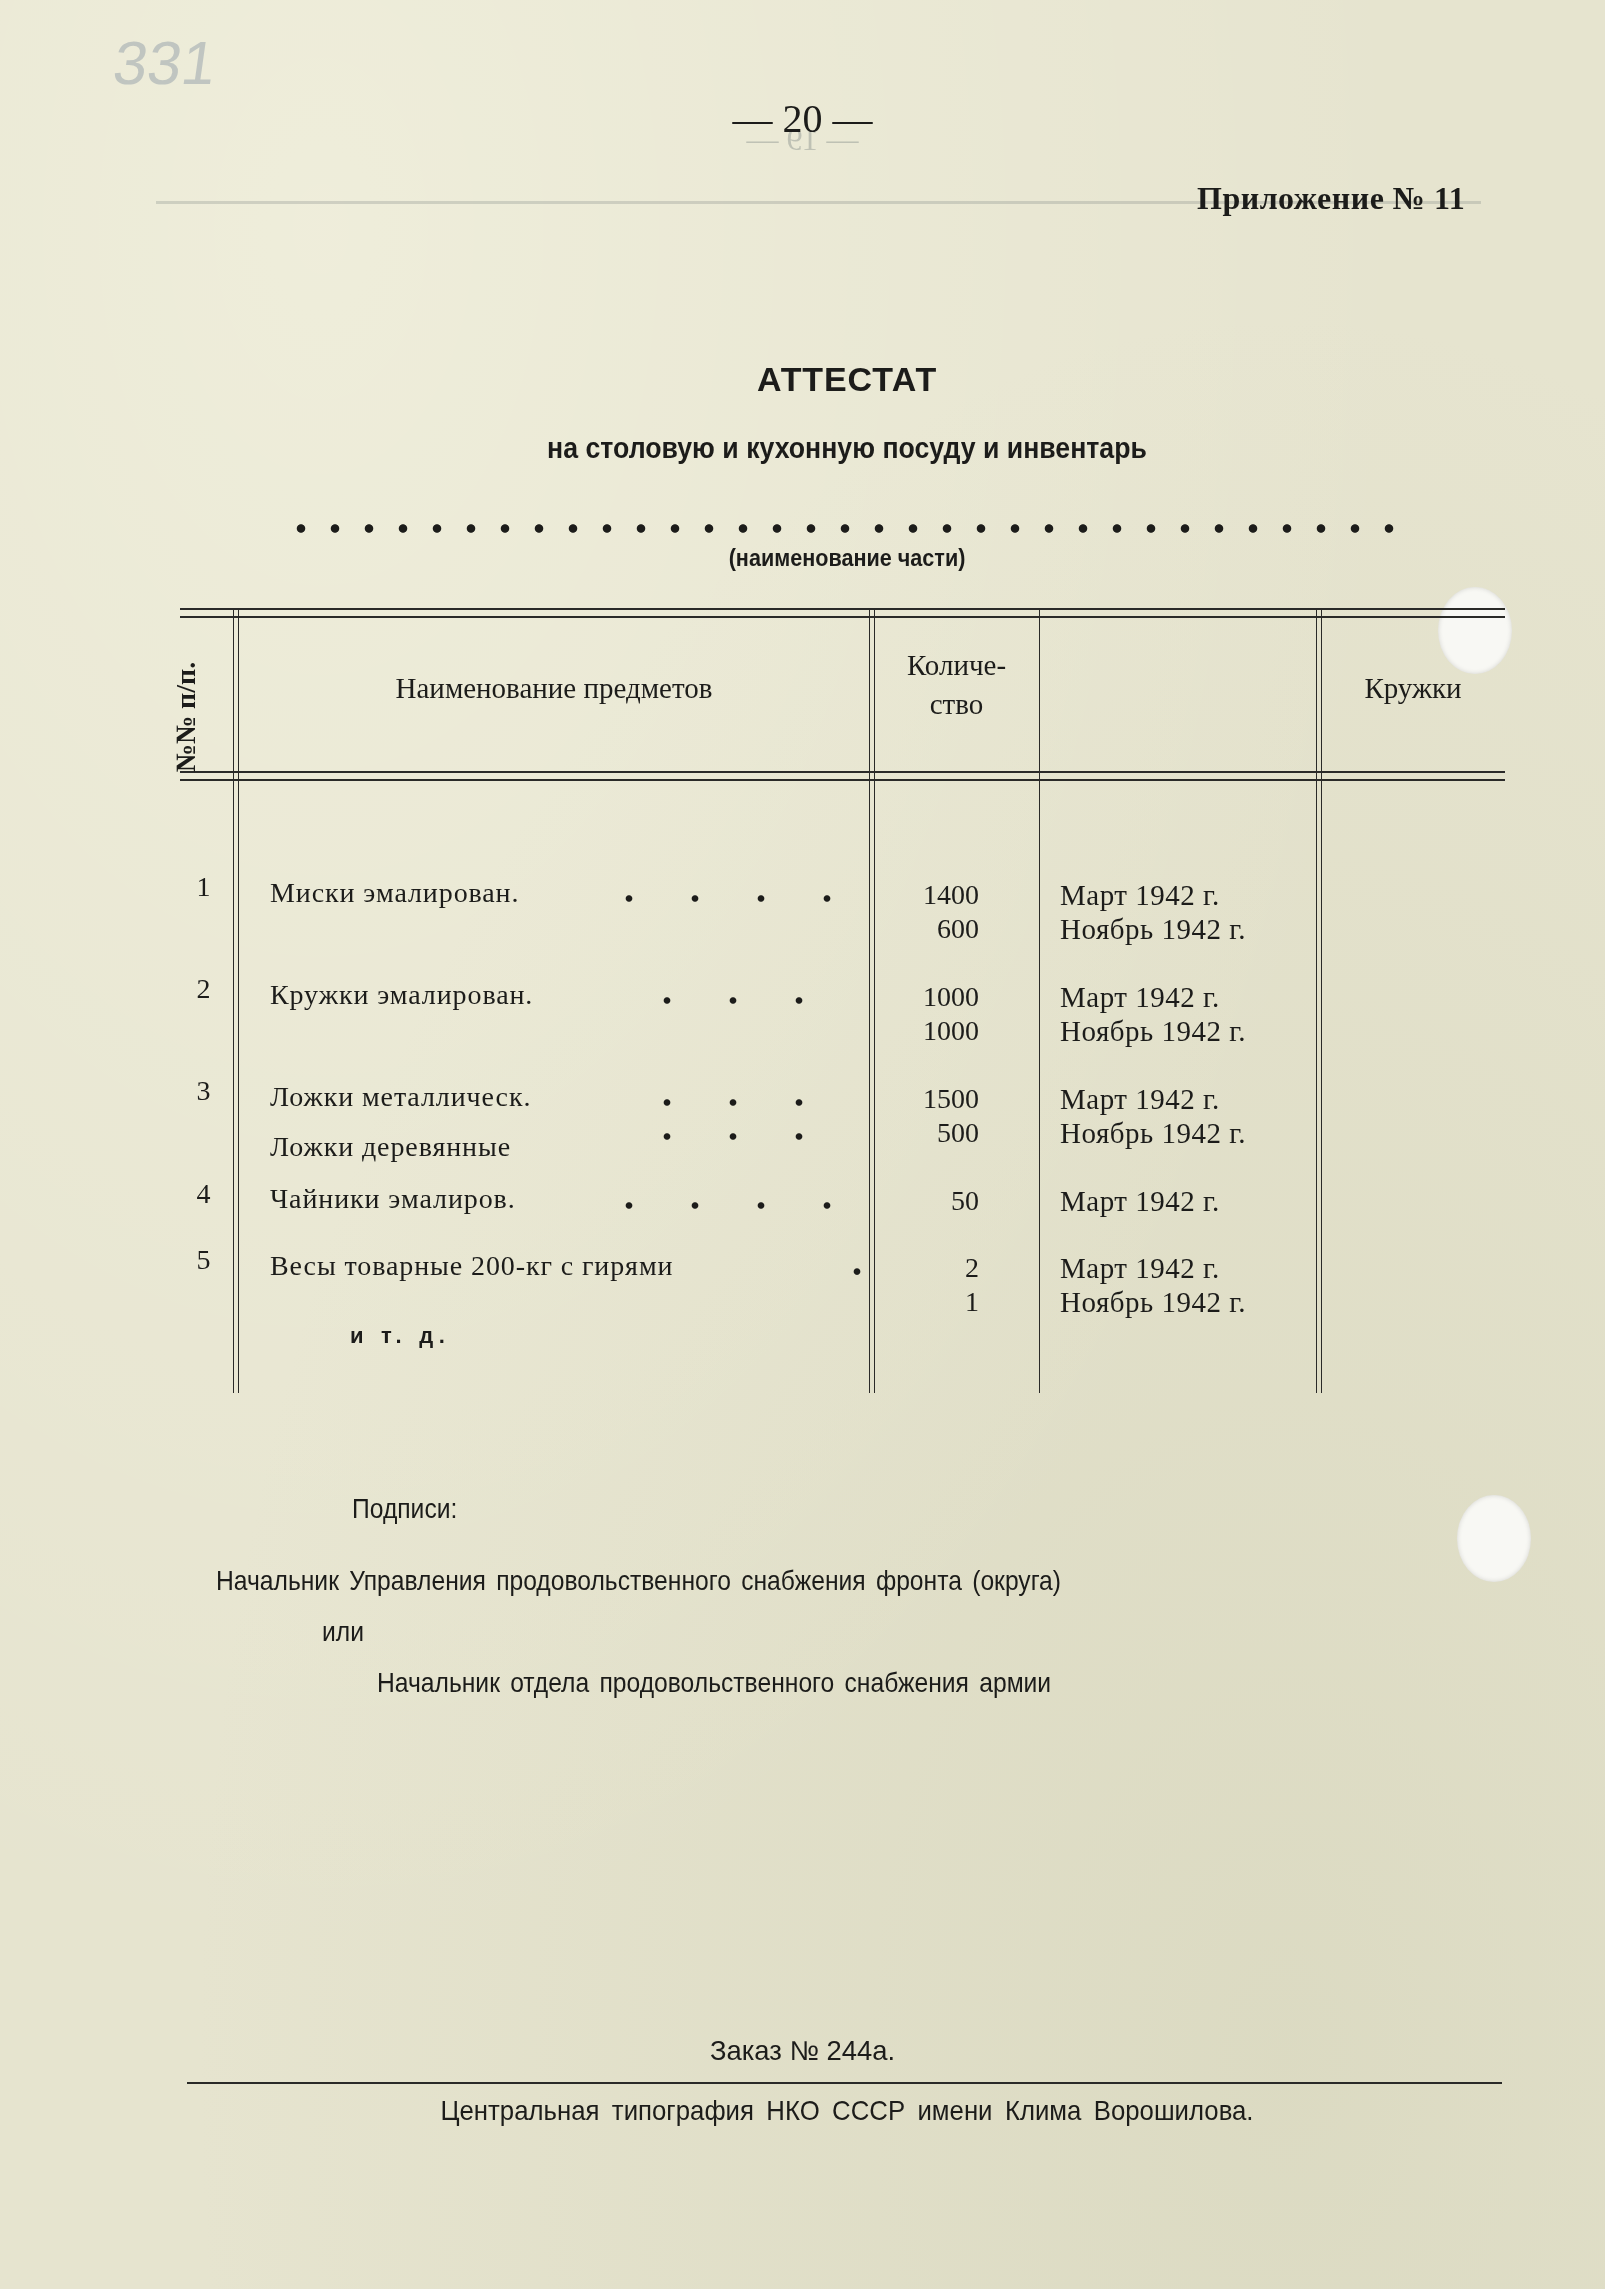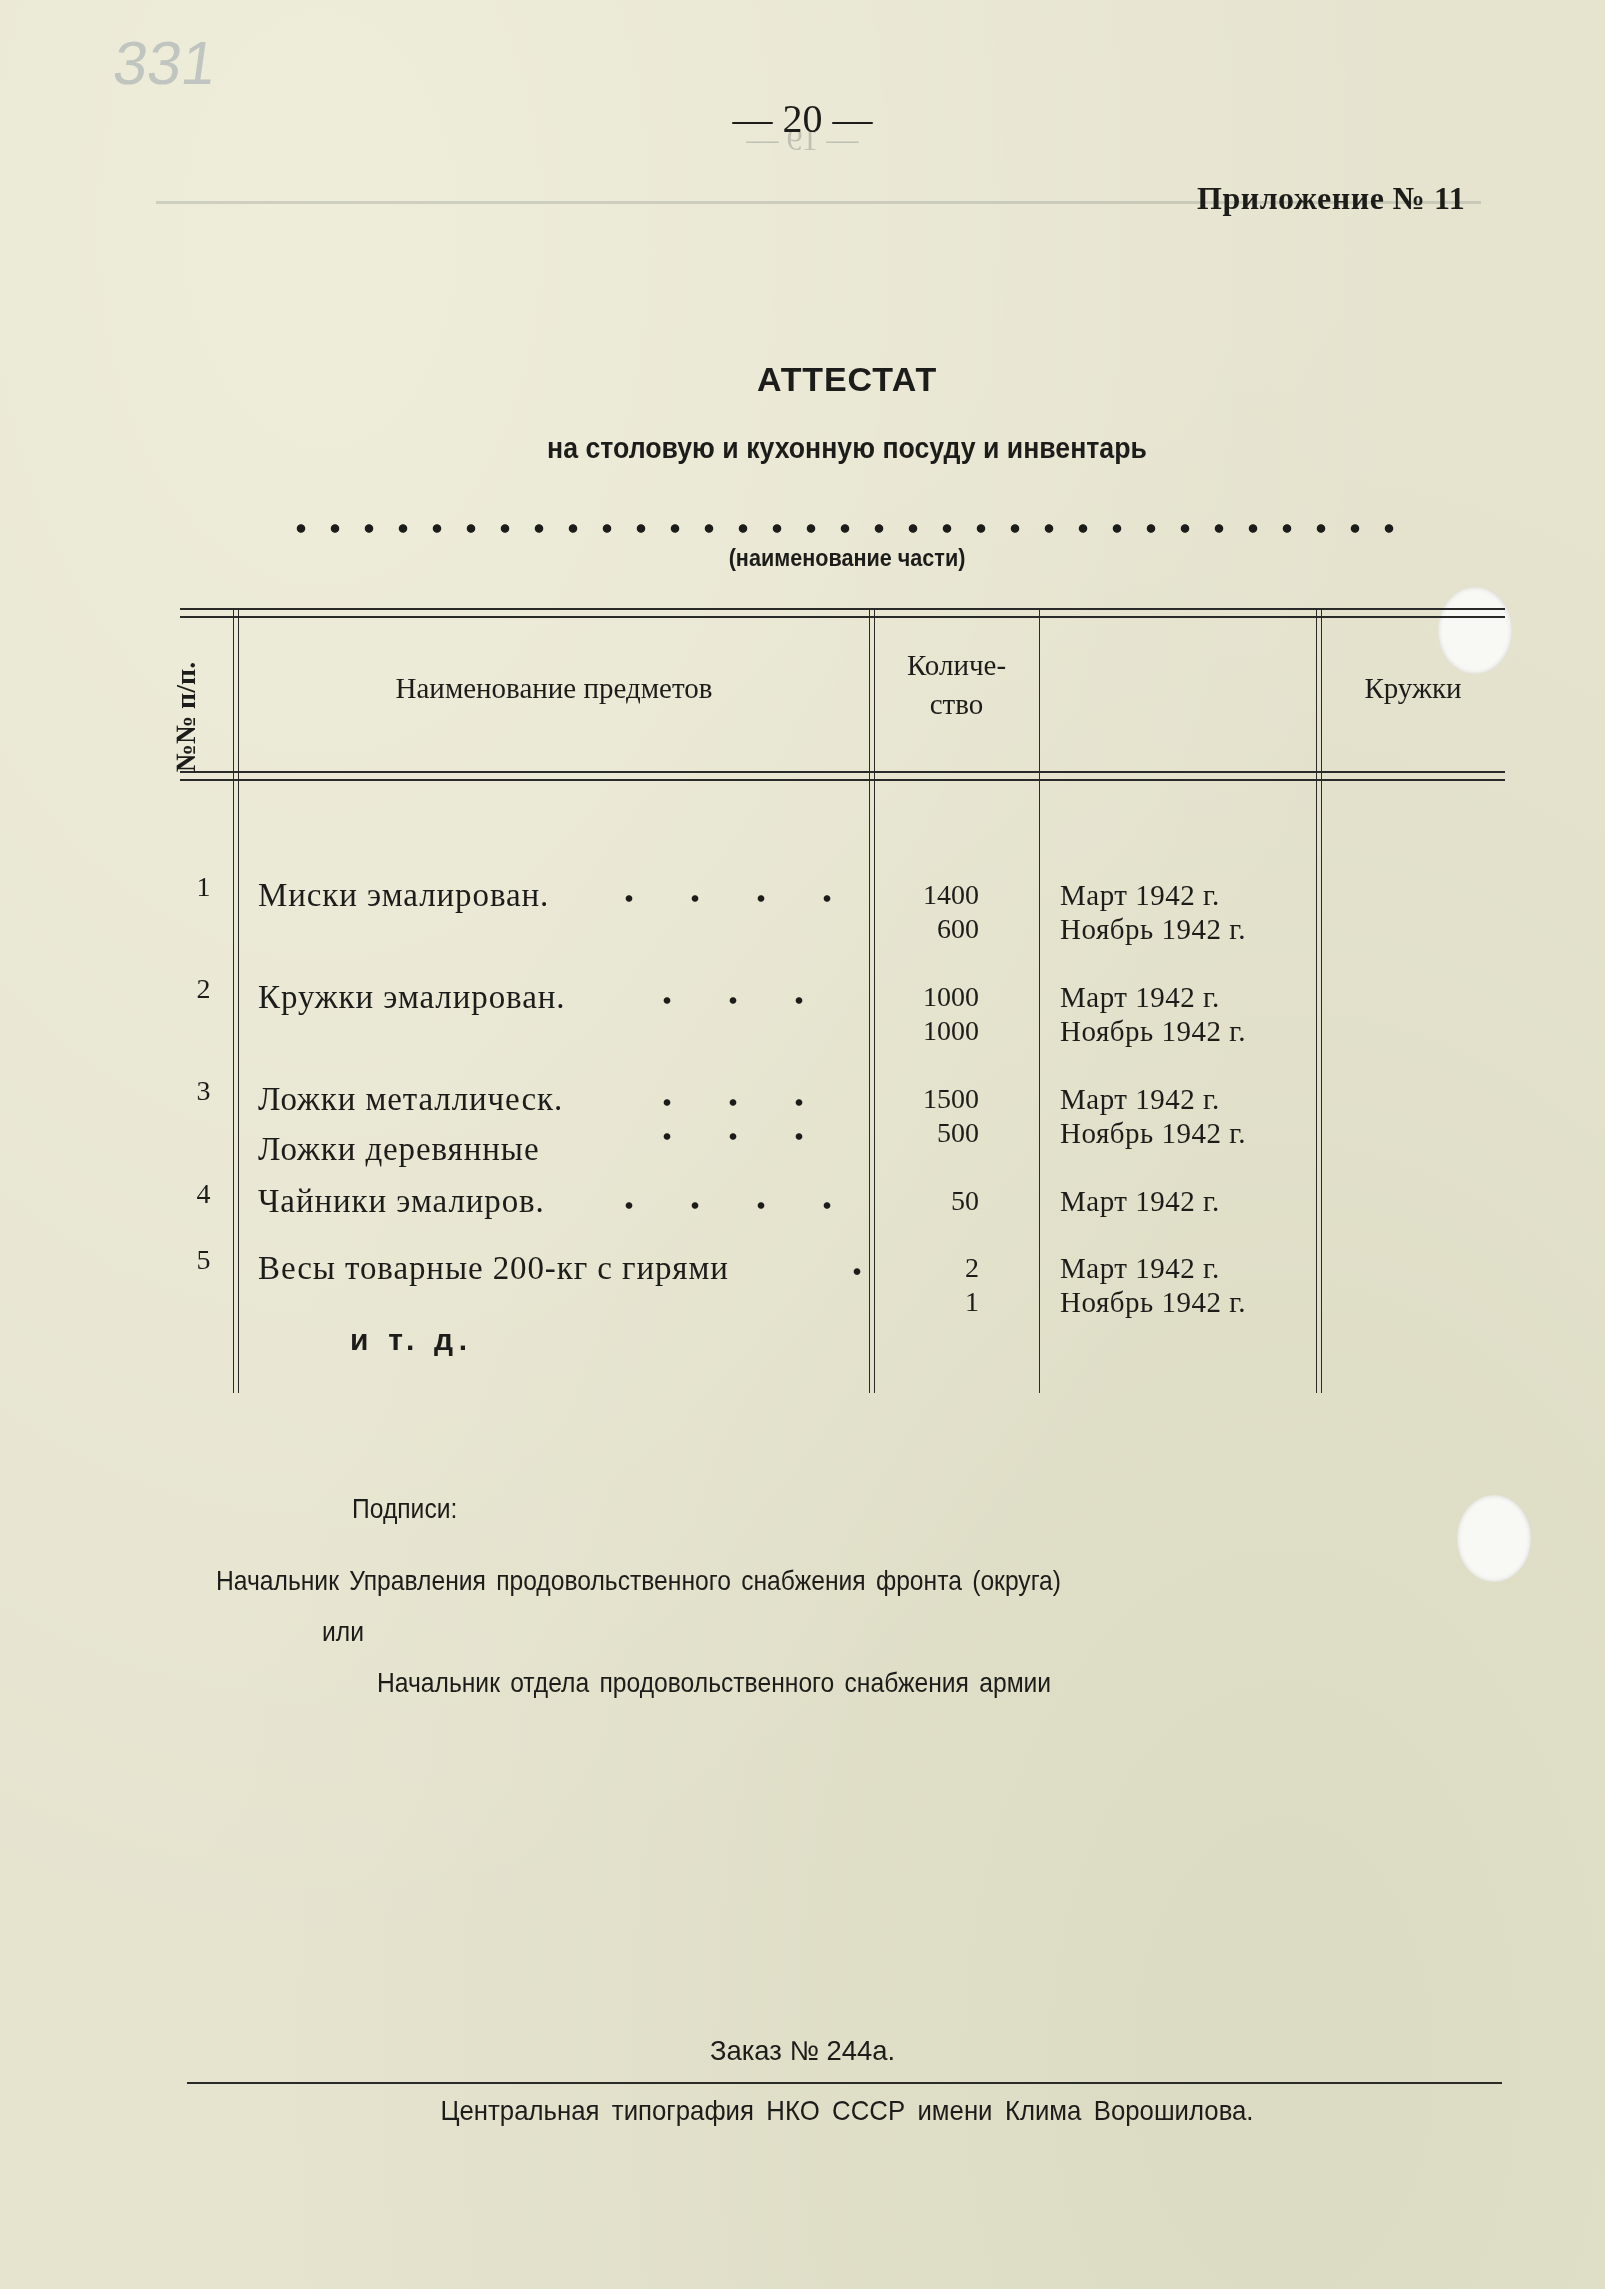--- a/index.html
+++ b/index.html
@@ -29,25 +29,25 @@
   
   .table { left: 180px; top: 608px; width: 1325px; height: 785px; }
   .hrule-double { position: absolute; left: 0; height: 5.7px; border-top: 2.8px solid #2a2a28; border-bottom: 2.8px solid #2a2a28; }
   .vline { position: absolute; width: 0; border-left: 1.9px solid #2a2a28; }
   .vline.double { width: 3.8px; border-left: 1.9px solid #2a2a28; border-right: 1.9px solid #2a2a28; }
   .hcell { position: absolute; text-align: center; font-size: 29px; line-height: 1.35; }
   .hnum-rot { position: absolute; left: -7.6px; top: 38px; width: 28px; height: 142px; }
   .hnum-rot span { position: absolute; left: 50%; top: 50%; transform: translate(-50%,-50%) rotate(-90deg); white-space: nowrap; font-size: 28px; font-weight: bold; }
 
   .row-num { position: absolute; left: 0; width: 47px; text-align: center; font-size: 28px; }
-  .item { position: absolute; left: 78px; font-size: 33px; letter-spacing: 0.9px; white-space: nowrap; }
+  .item { position: absolute; left: 90px; font-size: 28px; letter-spacing: 0.9px; white-space: nowrap; }
   .leader { position: absolute; height: 13.2px; background-image: radial-gradient(circle, #1c1c1a 2.8px, transparent 3.8px); background-size: 66px 13.2px; background-repeat: repeat-x; }
   .qty { position: absolute; left: 662px; width: 137px; text-align: right; font-size: 28px; line-height: 36px; }
   .date { position: absolute; left: 880px; font-size: 29px; line-height: 36px; letter-spacing: 0.5px; white-space: nowrap; }
-  .etc { position: absolute; left: 170px; font-size: 30px; font-weight: bold; font-family: "Liberation Sans", sans-serif; letter-spacing: 5.7px; }
+  .etc { position: absolute; left: 170px; font-size: 22px; font-weight: bold; font-family: "Liberation Sans", sans-serif; letter-spacing: 5.7px; }
 
   
   .sig-label { left: 352px; top: 1493px; font-size: 27.4px; font-family: "Liberation Sans", sans-serif; transform: scaleX(0.9); transform-origin: left; }
   .sig-line1 { left: 216px; top: 1565px; font-size: 27.4px; font-family: "Liberation Sans", sans-serif; transform: scaleX(0.9); transform-origin: left; white-space: nowrap; word-spacing: 3.8px; }
   .sig-or { left: 322px; top: 1616px; font-size: 27.4px; font-family: "Liberation Sans", sans-serif; transform: scaleX(0.9); transform-origin: left; }
   .sig-line2 { left: 377px; top: 1667px; font-size: 27.4px; font-family: "Liberation Sans", sans-serif; transform: scaleX(0.9); transform-origin: left; white-space: nowrap; word-spacing: 3.8px; }
 
   .order { left: 0; width: 1605px; top: 2035px; text-align: center; font-size: 27.4px; font-family: "Liberation Sans", sans-serif; }
   .foot-rule { left: 187px; top: 2082px; width: 1315px; height: 0; border-top: 2.8px solid #2a2a28; }
   .printer { left: 0; width: 1694px; top: 2095px; text-align: center; font-size: 28px; font-family: "Liberation Sans", sans-serif; transform: scaleX(0.92); word-spacing: 5.7px; }

